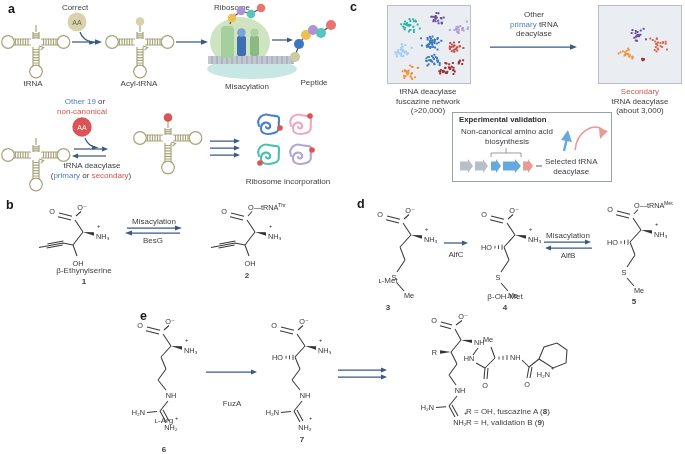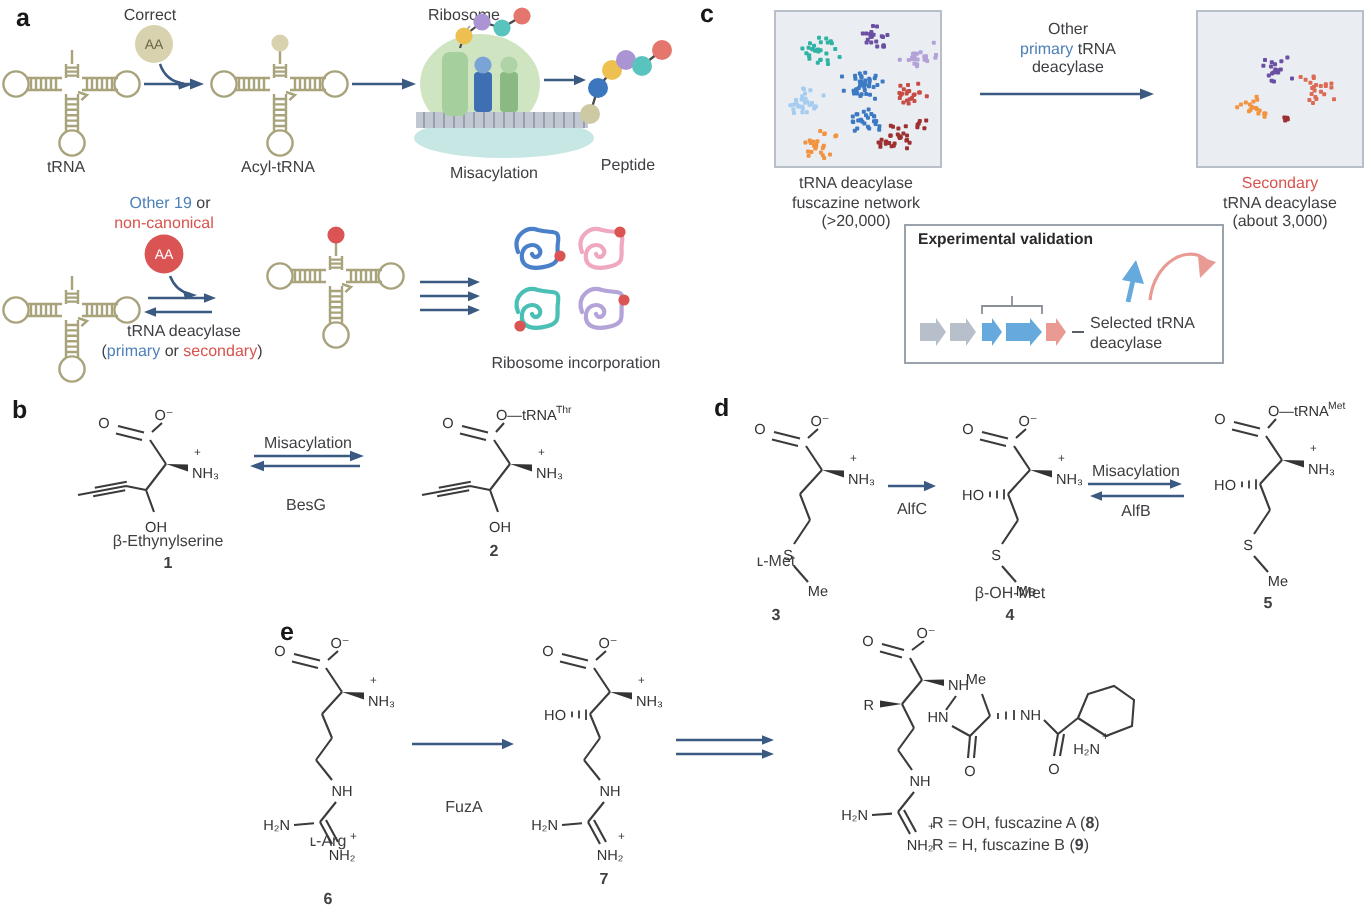--- a/index.html
+++ b/index.html
@@ -1,21 +1,21 @@
 <!DOCTYPE html>
 <html style="--arrow: #3b5a82; --blue_text: #4e80ba; --red_text: #d9534c; --trna: #a9a37c; --aa_beige: #d8d3ae; --aa_red: #d95452; --box_bg: #eaedf2; --box_border: #b8bfc9; --gene_gray: #b7bfca; --gene_blue: #66aadd; --gene_pink: #e89a93;"><head>
 <meta charset="utf-8">
 <style>
   *{margin:0;padding:0;box-sizing:border-box}
   html,body{background:#fff}
   .canvas{position:relative;width:685px;height:454px;background:#fff;overflow:hidden;
     font-family:"Liberation Sans","DejaVu Sans",sans-serif;color:#3f4043}
   .lbl{position:absolute;font-size:8px;line-height:1.2;white-space:nowrap;
     transform:translateX(-50%);text-align:center}
-  .lbl.leftal{transform:none;text-align:left}
+  .lbl.leftal{transform:none;text-align:center}
   .pletter{position:absolute;font-size:12.5px;font-weight:bold;color:#181818}
   .blue{color:var(--blue_text)}
   .red{color:var(--red_text)}
   .bold{font-weight:bold}
   .btitle{font-weight:bold;font-size:7.8px;color:#2a2a2a}
   .art{position:absolute;left:0;top:0;font-family:inherit}
   .clusterbox{position:absolute;background:var(--box_bg);border:1px solid var(--box_border)}
   .vbox{position:absolute;border:1px solid #9aa2ac;background:#fff}
   .chem{stroke:#3a3b3c;stroke-width:1.05;fill:none}
   .chem text{stroke:none;fill:#333;font-size:7.3px;text-anchor:middle;font-family:inherit}
@@ -365,61 +365,65 @@
   <div class="lbl" style="left:232px;top:3px">Ribosome</div>
   <div class="lbl" style="left:247px;top:82px">Misacylation</div>
   <div class="lbl" style="left:314px;top:78px">Peptide</div>
   <div class="lbl" style="left:85px;top:97px"><span class="blue">Other 19</span><span> or</span></div>
   <div class="lbl red" style="left:82px;top:107px">non-canonical</div>
   <div class="lbl" style="left:92px;top:161px">tRNA deacylase</div>
   <div class="lbl" style="left:91px;top:171px"><span>(</span><span class="blue">primary</span><span> or </span><span class="red">secondary</span><span>)</span></div>
   <div class="lbl" style="left:288px;top:177px">Ribosome incorporation</div>
 
   <div class="lbl" style="left:154px;top:217px">Misacylation</div>
-  <div class="lbl" style="left:153px;top:248px">BesG</div>
+  <div class="lbl" style="left:153px;top:236px">BesG</div>
   <div class="lbl" style="left:84px;top:266px">β-Ethynylserine</div>
   <div class="lbl bold" style="left:84px;top:277px">1</div>
   <div class="lbl bold" style="left:247px;top:271px">2</div>
 
   <div class="lbl" style="left:534px;top:10px">
     <div>Other</div>
     <div><span class="blue">primary</span><span> tRNA</span></div>
     <div>deacylase</div>
   </div>
   <div class="lbl" style="left:428px;top:87px">
     <div>tRNA deacylase</div>
     <div>fuscazine network</div>
     <div>(&gt;20,000)</div>
   </div>
   <div class="lbl" style="left:640px;top:87px">
     <div class="red">Secondary</div>
     <div>tRNA deacylase</div>
     <div>(about 3,000)</div>
   </div>
   <div class="lbl leftal btitle" style="left:459px;top:115px">Experimental validation</div>
+  <div class="lbl" style="left:507px;top:127px">
+    <div>Non-canonical amino acid</div>
+    <div>biosynthesis</div>
+  </div>
   <div class="lbl leftal" style="left:545px;top:157px">
     <div>Selected tRNA</div>
     <div>deacylase</div>
   </div>
 
   <div class="lbl" style="left:456px;top:250px">AlfC</div>
   <div class="lbl" style="left:568px;top:231px">Misacylation</div>
   <div class="lbl" style="left:568px;top:251px">AlfB</div>
   <div class="lbl" style="left:388px;top:276px">ʟ-Met</div>
   <div class="lbl bold" style="left:388px;top:303px">3</div>
   <div class="lbl" style="left:505px;top:292px">β-OH-Met</div>
   <div class="lbl bold" style="left:505px;top:303px">4</div>
   <div class="lbl bold" style="left:634px;top:297px">5</div>
 
   <div class="lbl" style="left:232px;top:399px">FuzA</div>
   <div class="lbl" style="left:164px;top:416px">ʟ-Arg</div>
   <div class="lbl bold" style="left:164px;top:445px">6</div>
   <div class="lbl bold" style="left:302px;top:435px">7</div>
   <div class="lbl leftal" style="left:466px;top:407px"><span>R = OH, fuscazine A (</span><span class="bold">8</span><span>)</span></div>
-  <div class="lbl leftal" style="left:466px;top:418px"><span>R = H, fuscazine B (</span><span class="bold">9</span><span>)</span></div>
+  <div class="lbl leftal" style="left:466px;top:418px"><span>R = H, validation B (</span><span class="bold">9</span><span>)</span></div>
 
   <svg class="art" width="685" height="454" viewBox="0 0 685 454">
     <defs>
       <g id="trna">
         <g class="trnaart">
           <path d="M36,25 V32"></path>
           <path d="M33,32 V39 M39,32 V39 M33,33.8 H39 M33,35.8 H39 M33,37.8 H39"></path>
           <circle class="loopfill" cx="8" cy="42" r="6.3"></circle>
           <path d="M13,39 H31 M13,45 H31 M15.5,39 V45 M18,39 V45 M20.5,39 V45 M23,39 V45 M25.5,39 V45 M28,39 V45"></path>
           <circle class="loopfill" cx="63.5" cy="42" r="6.3"></circle>

